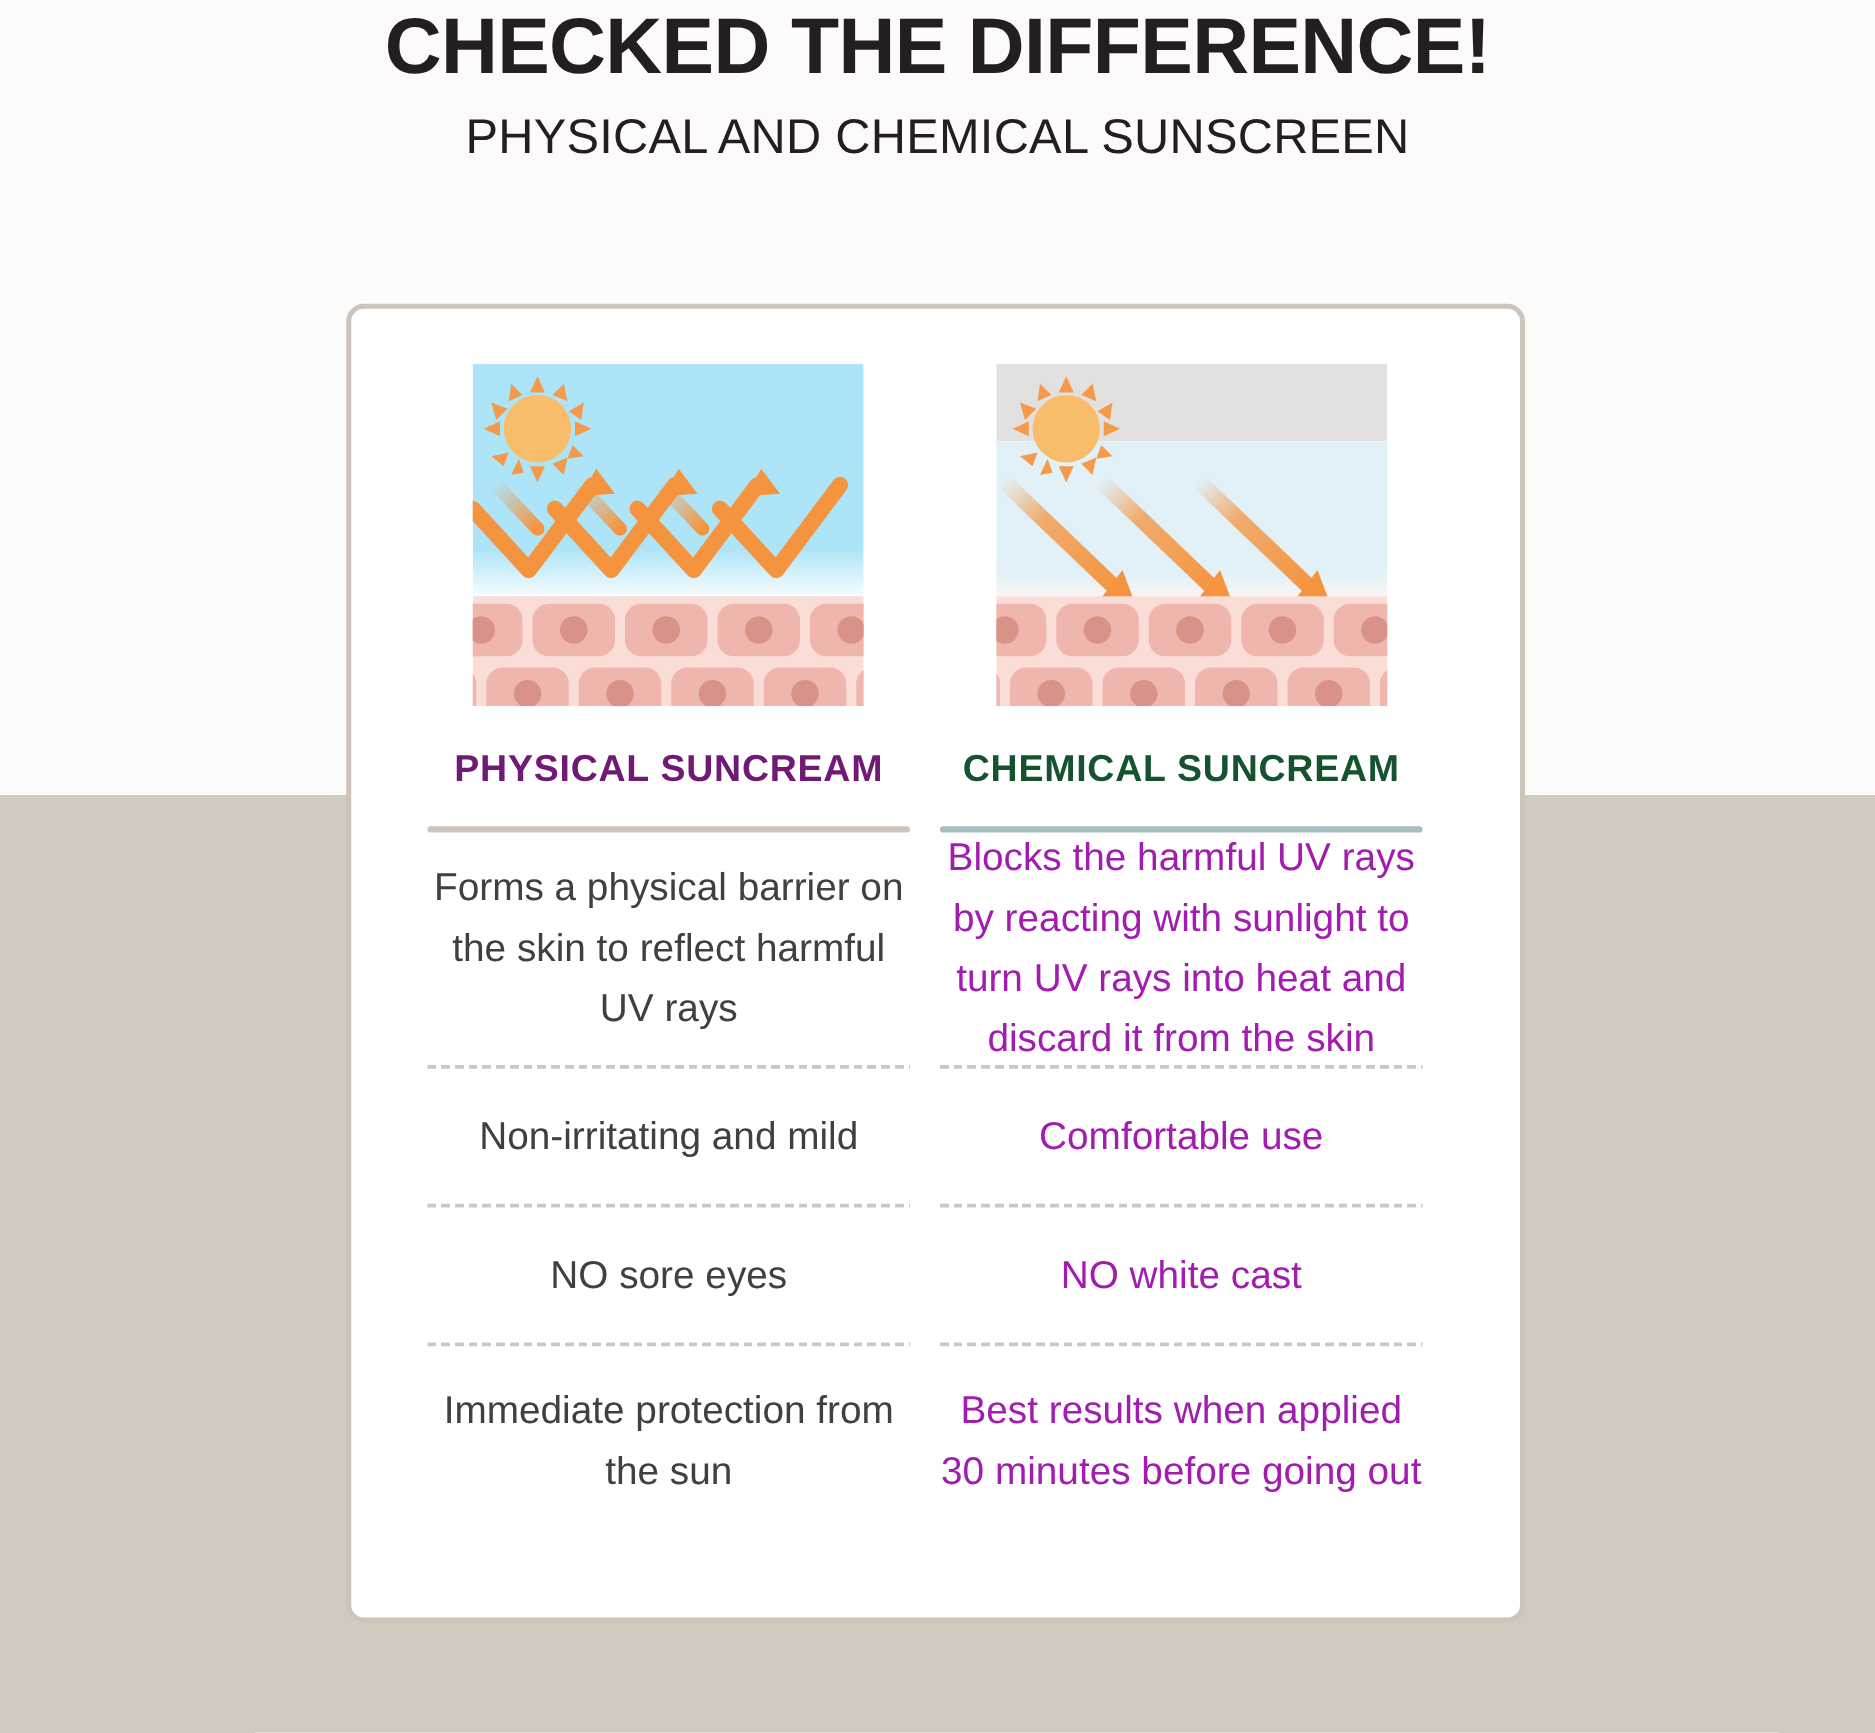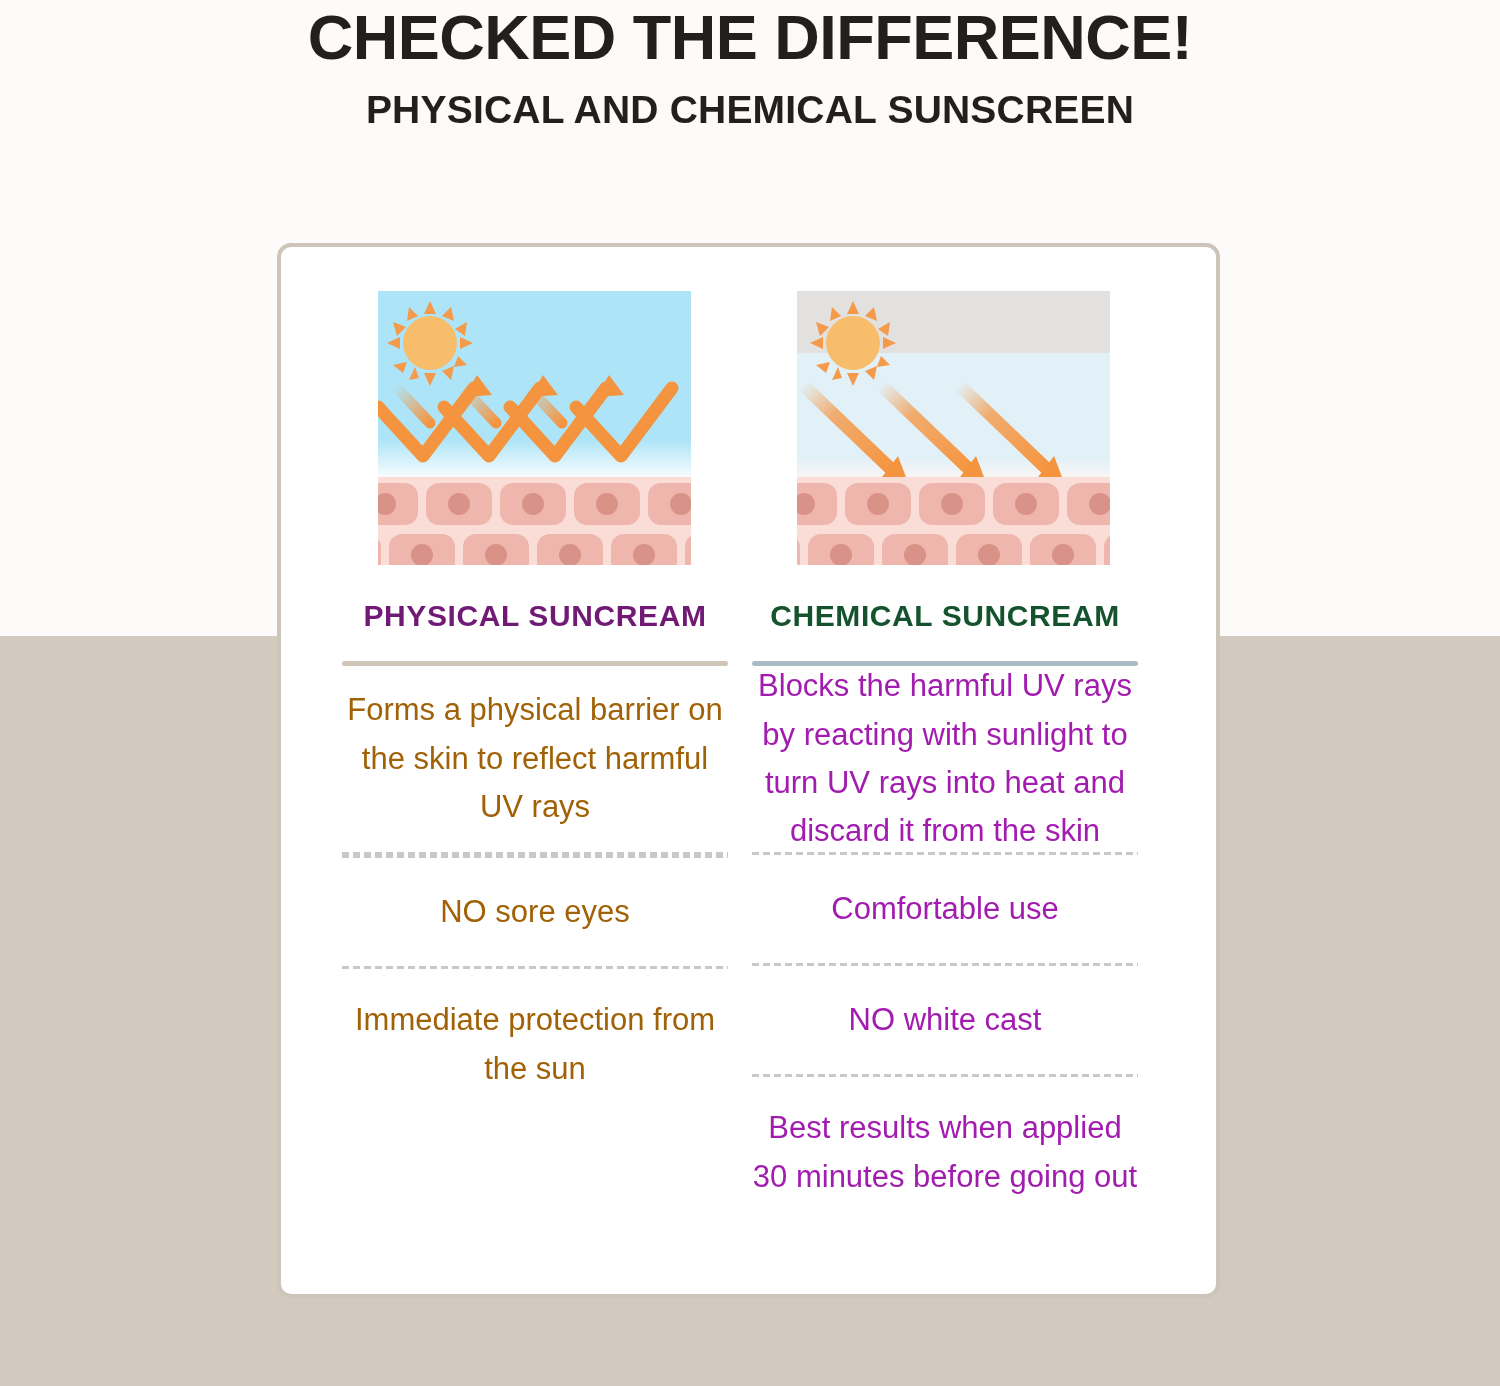--- a/index.html
+++ b/index.html
@@ -44,21 +44,21 @@
     font-weight: bold;
     letter-spacing: -0.5px;
     color: #231f1e;
     line-height: 1.12;
     font-family: "Liberation Sans", sans-serif;
   }
   #title-sub {
     margin: 0;
     padding-top: 16px;
     font-size: 39px;
-    font-weight: bold;
+    font-weight: normal;
     letter-spacing: 0.2px;
     color: #231f1e;
     line-height: 1.1;
     font-family: "Liberation Sans", sans-serif;
   }
 
   
   #comparison-card {
     position: absolute;
     left: 277px;
@@ -121,21 +121,21 @@
 
   
   .features { margin-top: 0; }
   .feature {
     text-align: center;
     font-size: 31px;
     line-height: 1.56;
     font-weight: 400;
     font-family: "Liberation Sans", sans-serif;
   }
-  #col-physical .feature { color: #a16207; }
+  #col-physical .feature { color: #404040; }
   #col-chemical .feature { color: #a21caf; }
 
   .divider {
     width: 386px;
     height: 3px;
     margin: 0 auto;
     background-image: repeating-linear-gradient(
       to right,
       #c5c9cc 0px, #c5c9cc 7px,
       rgba(255,255,255,0) 7px, rgba(255,255,255,0) 11px);
@@ -337,20 +337,23 @@
 
   <div class="col" id="col-physical">
     <div class="col-title" id="title-physical">PHYSICAL SUNCREAM</div>
     <div class="col-rule" id="rule-physical"></div>
 
     <div class="features">
       <div class="feat-slot s-lead-phys">
         <div class="feature">Forms a physical barrier on the skin to reflect harmful UV rays</div>
       </div>
       <div class="divider"></div>
+      <div class="feat-slot s-mid">
+        <div class="feature">Non-irritating and mild</div>
+      </div>
       <div class="divider"></div>
       <div class="feat-slot s-mid">
         <div class="feature">NO sore eyes</div>
       </div>
       <div class="divider"></div>
       <div class="feat-slot s-last">
         <div class="feature">Immediate protection from the sun</div>
       </div>
     </div>
   </div>

